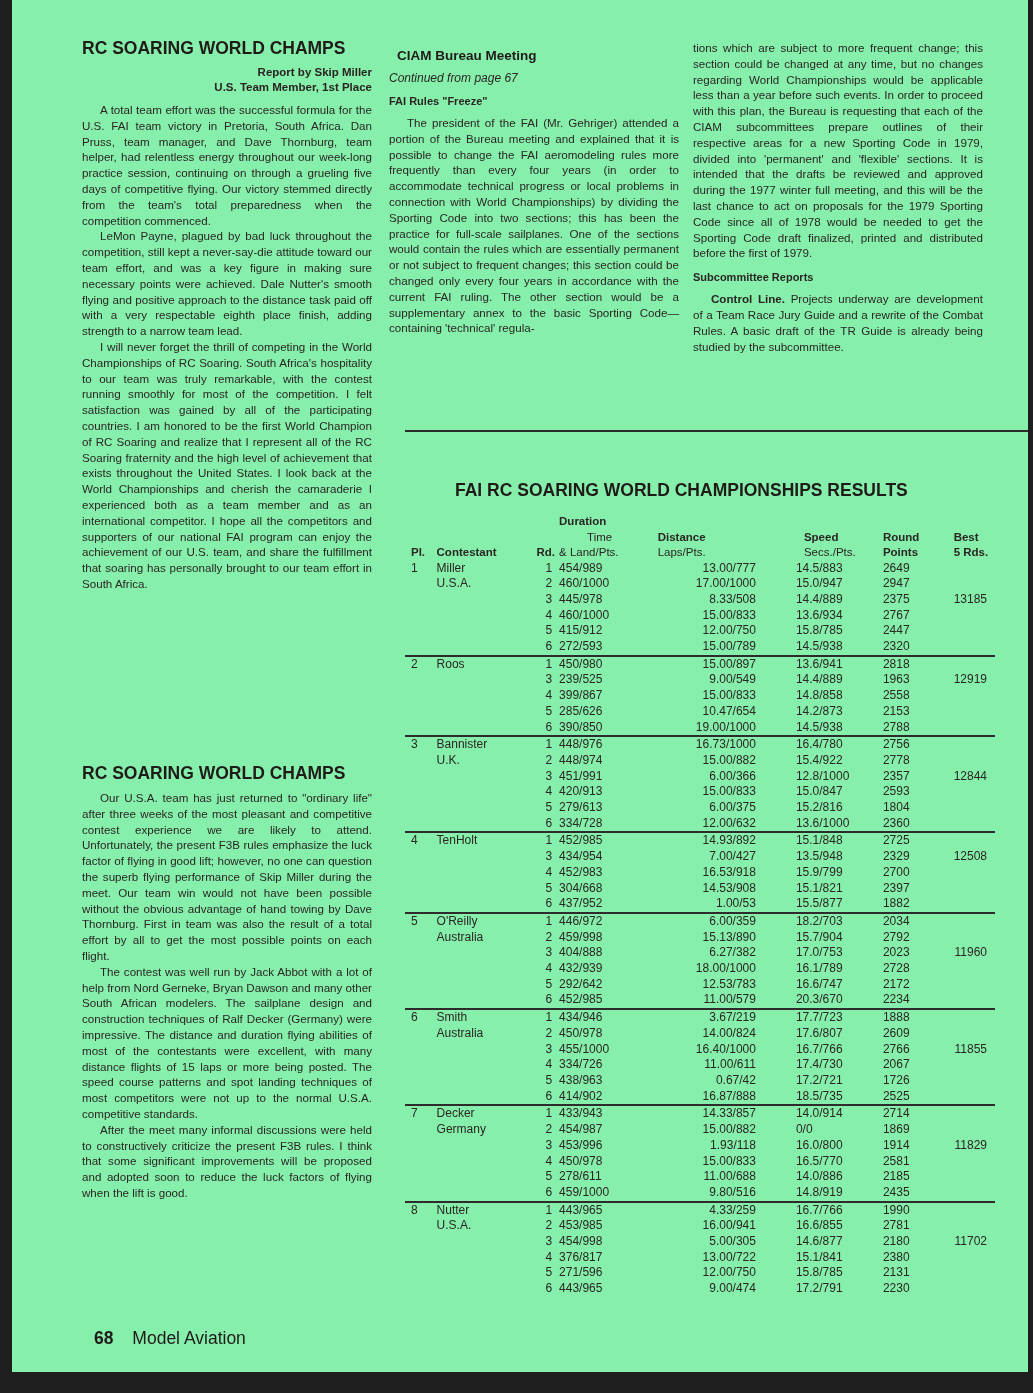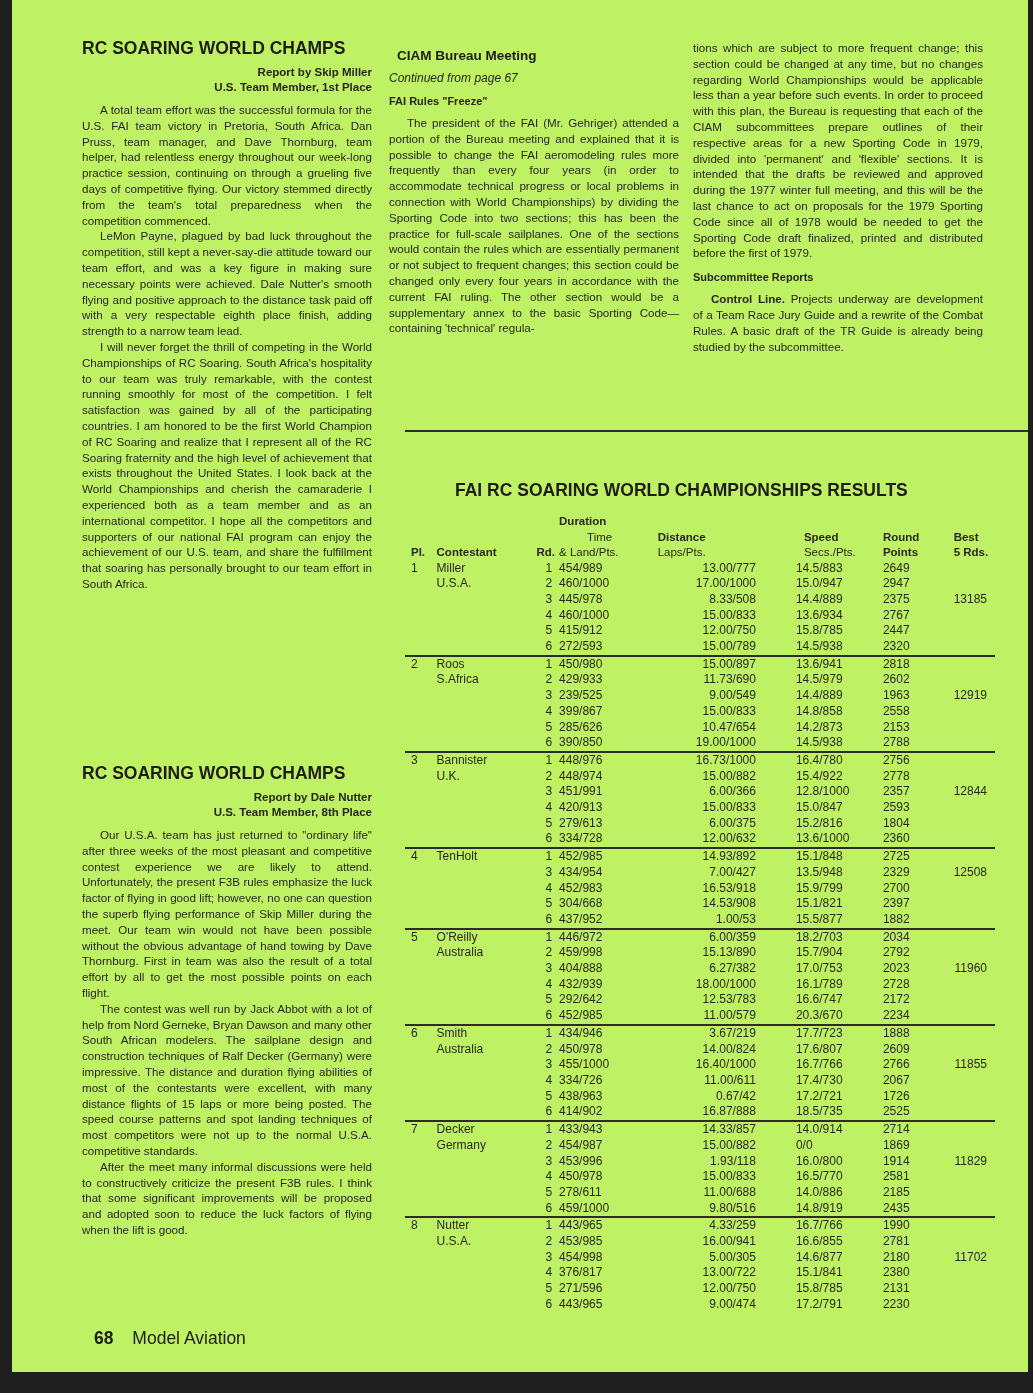--- a/index.html
+++ b/index.html
@@ -4,21 +4,21 @@
 <style>
   html, body { margin: 0; padding: 0; }
   body {
     width: 1033px; height: 1393px; position: relative; overflow: hidden;
     background: #1e1e1e;
     font-family: "Liberation Sans", sans-serif;
     color: #2a2622;
   }
   .page {
     position: absolute; left: 12px; top: 0; width: 1016px; height: 1372px;
-    background: #bef264;
+    background: #86efac;
   }
   .right-edge { position: absolute; left: 1028px; top: 0; width: 5px; height: 1393px; background: #1e1e1e; }
   .col { position: absolute; }
   .col1 { left: 70px; top: 38px; width: 290px; }
   .col1b { left: 70px; top: 763px; width: 290px; }
   .col2 { left: 377px; top: 40px; width: 290px; }
   .col3 { left: 681px; top: 40px; width: 290px; }
   h1.headline {
     margin: 0 0 6px 0; font-size: 17.5px; font-weight: bold; letter-spacing: 0px;
     font-family: "Liberation Sans", sans-serif; color: #1f1b18; white-space: nowrap;
@@ -73,24 +73,20 @@
       <div class="byline">Report by Skip Miller</div>
       <div class="byline">U.S. Team Member, 1st Place</div>
     </div>
     <p class="body">A total team effort was the successful formula for the U.S. FAI team victory in Pretoria, South Africa. Dan Pruss, team manager, and Dave Thornburg, team helper, had relentless energy throughout our week-long practice session, continuing on through a grueling five days of competitive flying. Our victory stemmed directly from the team's total preparedness when the competition commenced.</p>
     <p class="body">LeMon Payne, plagued by bad luck throughout the competition, still kept a never-say-die attitude toward our team effort, and was a key figure in making sure necessary points were achieved. Dale Nutter's smooth flying and positive approach to the distance task paid off with a very respectable eighth place finish, adding strength to a narrow team lead.</p>
     <p class="body">I will never forget the thrill of competing in the World Championships of RC Soaring. South Africa's hospitality to our team was truly remarkable, with the contest running smoothly for most of the competition. I felt satisfaction was gained by all of the participating countries. I am honored to be the first World Champion of RC Soaring and realize that I represent all of the RC Soaring fraternity and the high level of achievement that exists throughout the United States. I look back at the World Championships and cherish the camaraderie I experienced both as a team member and as an international competitor. I hope all the competitors and supporters of our national FAI program can enjoy the achievement of our U.S. team, and share the fulfillment that soaring has personally brought to our team effort in South Africa.</p>
   </div>
 
   <div class="col col1b">
     <h1 class="headline">RC SOARING WORLD CHAMPS</h1>
-    <div class="byline-block">
-      <div class="byline">Report by Dale Nutter</div>
-      <div class="byline">U.S. Team Member, 8th Place</div>
-    </div>
     <p class="body">Our U.S.A. team has just returned to "ordinary life" after three weeks of the most pleasant and competitive contest experience we are likely to attend. Unfortunately, the present F3B rules emphasize the luck factor of flying in good lift; however, no one can question the superb flying performance of Skip Miller during the meet. Our team win would not have been possible without the obvious advantage of hand towing by Dave Thornburg. First in team was also the result of a total effort by all to get the most possible points on each flight.</p>
     <p class="body">The contest was well run by Jack Abbot with a lot of help from Nord Gerneke, Bryan Dawson and many other South African modelers. The sailplane design and construction techniques of Ralf Decker (Germany) were impressive. The distance and duration flying abilities of most of the contestants were excellent, with many distance flights of 15 laps or more being posted. The speed course patterns and spot landing techniques of most competitors were not up to the normal U.S.A. competitive standards.</p>
     <p class="body">After the meet many informal discussions were held to constructively criticize the present F3B rules. I think that some significant improvements will be proposed and adopted soon to reduce the luck factors of flying when the lift is good.</p>
   </div>
 
   <div class="col col2">
     <div class="sec-title">CIAM Bureau Meeting</div>
     <div class="sec-cont">Continued from page 67</div>
     <div class="sub-head">FAI Rules "Freeze"</div>
     <p class="body" id="ciam-p1">The president of the FAI (Mr. Gehriger) attended a portion of the Bureau meeting and explained that it is possible to change the FAI aeromodeling rules more frequently than every four years (in order to accommodate technical progress or local problems in connection with World Championships) by dividing the Sporting Code into two sections; this has been the practice for full-scale sailplanes. One of the sections would contain the rules which are essentially permanent or not subject to frequent changes; this section could be changed only every four years in accordance with the current FAI ruling. The other section would be a supplementary annex to the basic Sporting Code—containing 'technical' regula-</p>
@@ -201,30 +197,20 @@
           <td class="name">Roos</td>
           <td class="rd">1</td>
           <td class="dur">450/980</td>
           <td class="dist">15.00/897</td>
           <td class="spd">13.6/941</td>
           <td class="pts">2818</td>
           <td class="best"></td>
         </tr>
         <tr>
           <td class="pl"></td>
-          <td class="name">S.Africa</td>
-          <td class="rd">2</td>
-          <td class="dur">429/933</td>
-          <td class="dist">11.73/690</td>
-          <td class="spd">14.5/979</td>
-          <td class="pts">2602</td>
-          <td class="best"></td>
-        </tr>
-        <tr>
-          <td class="pl"></td>
           <td class="name"></td>
           <td class="rd">3</td>
           <td class="dur">239/525</td>
           <td class="dist">9.00/549</td>
           <td class="spd">14.4/889</td>
           <td class="pts">1963</td>
           <td class="best">12919</td>
         </tr>
         <tr>
           <td class="pl"></td>

